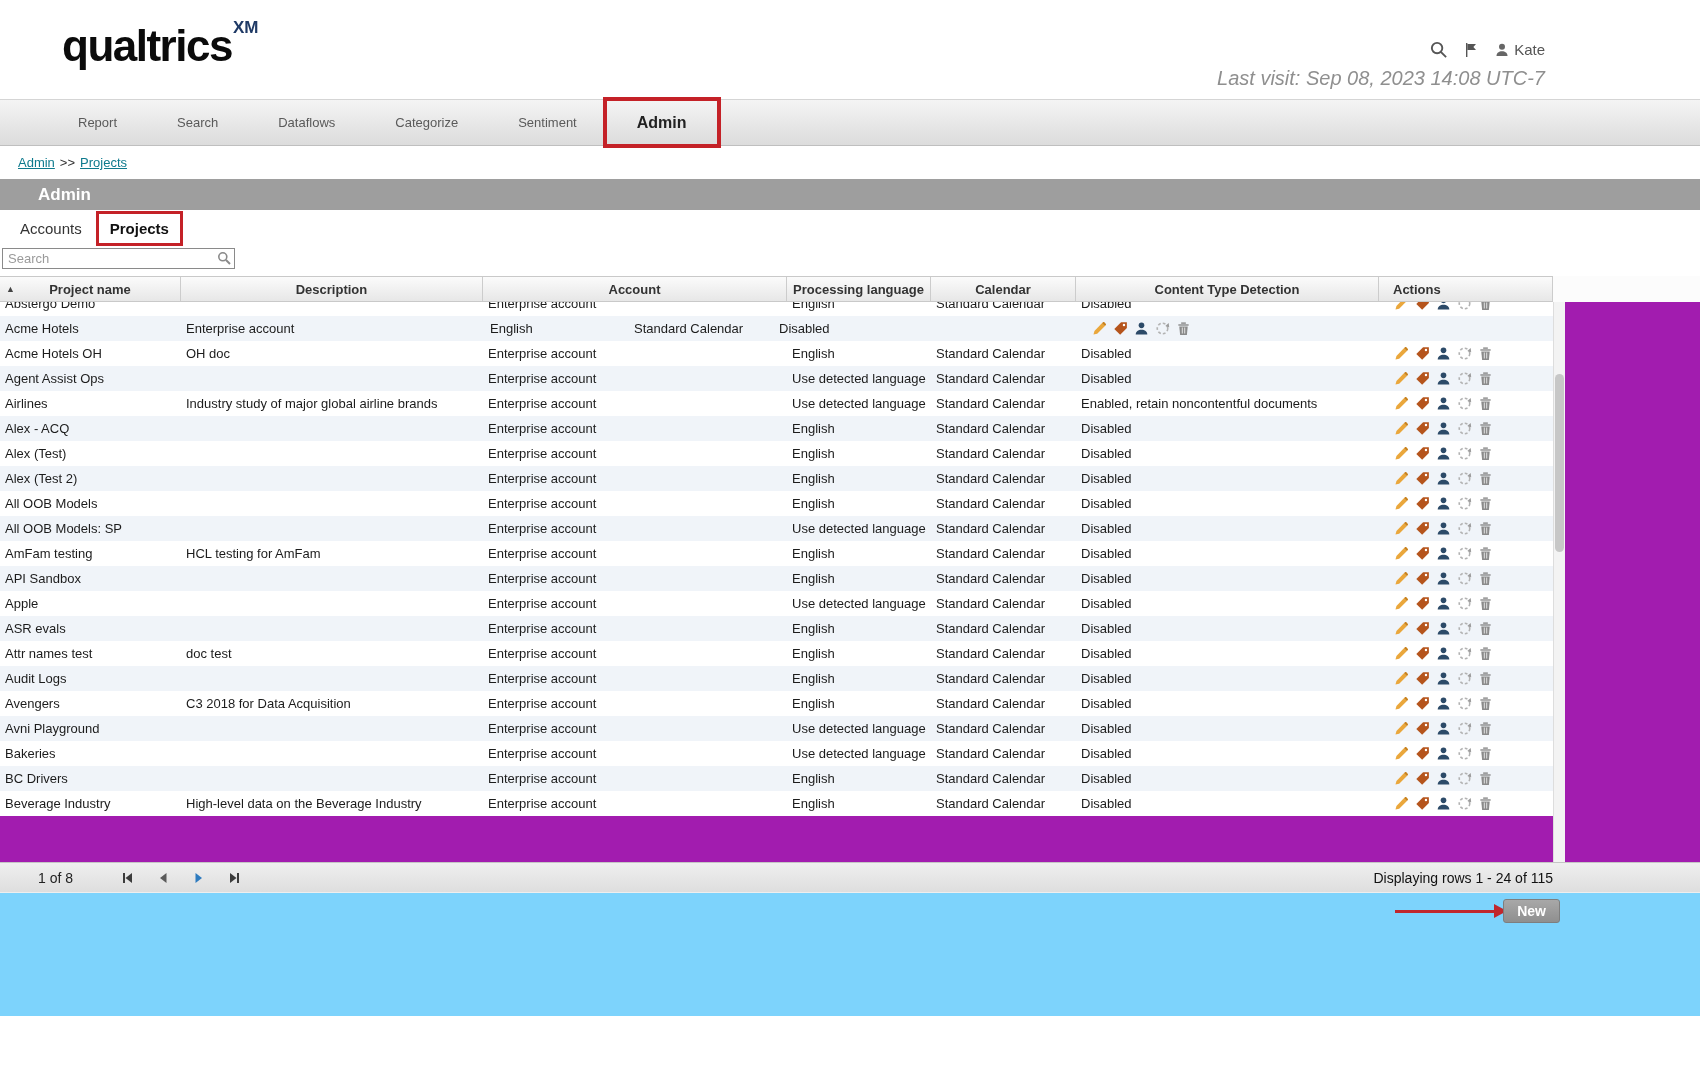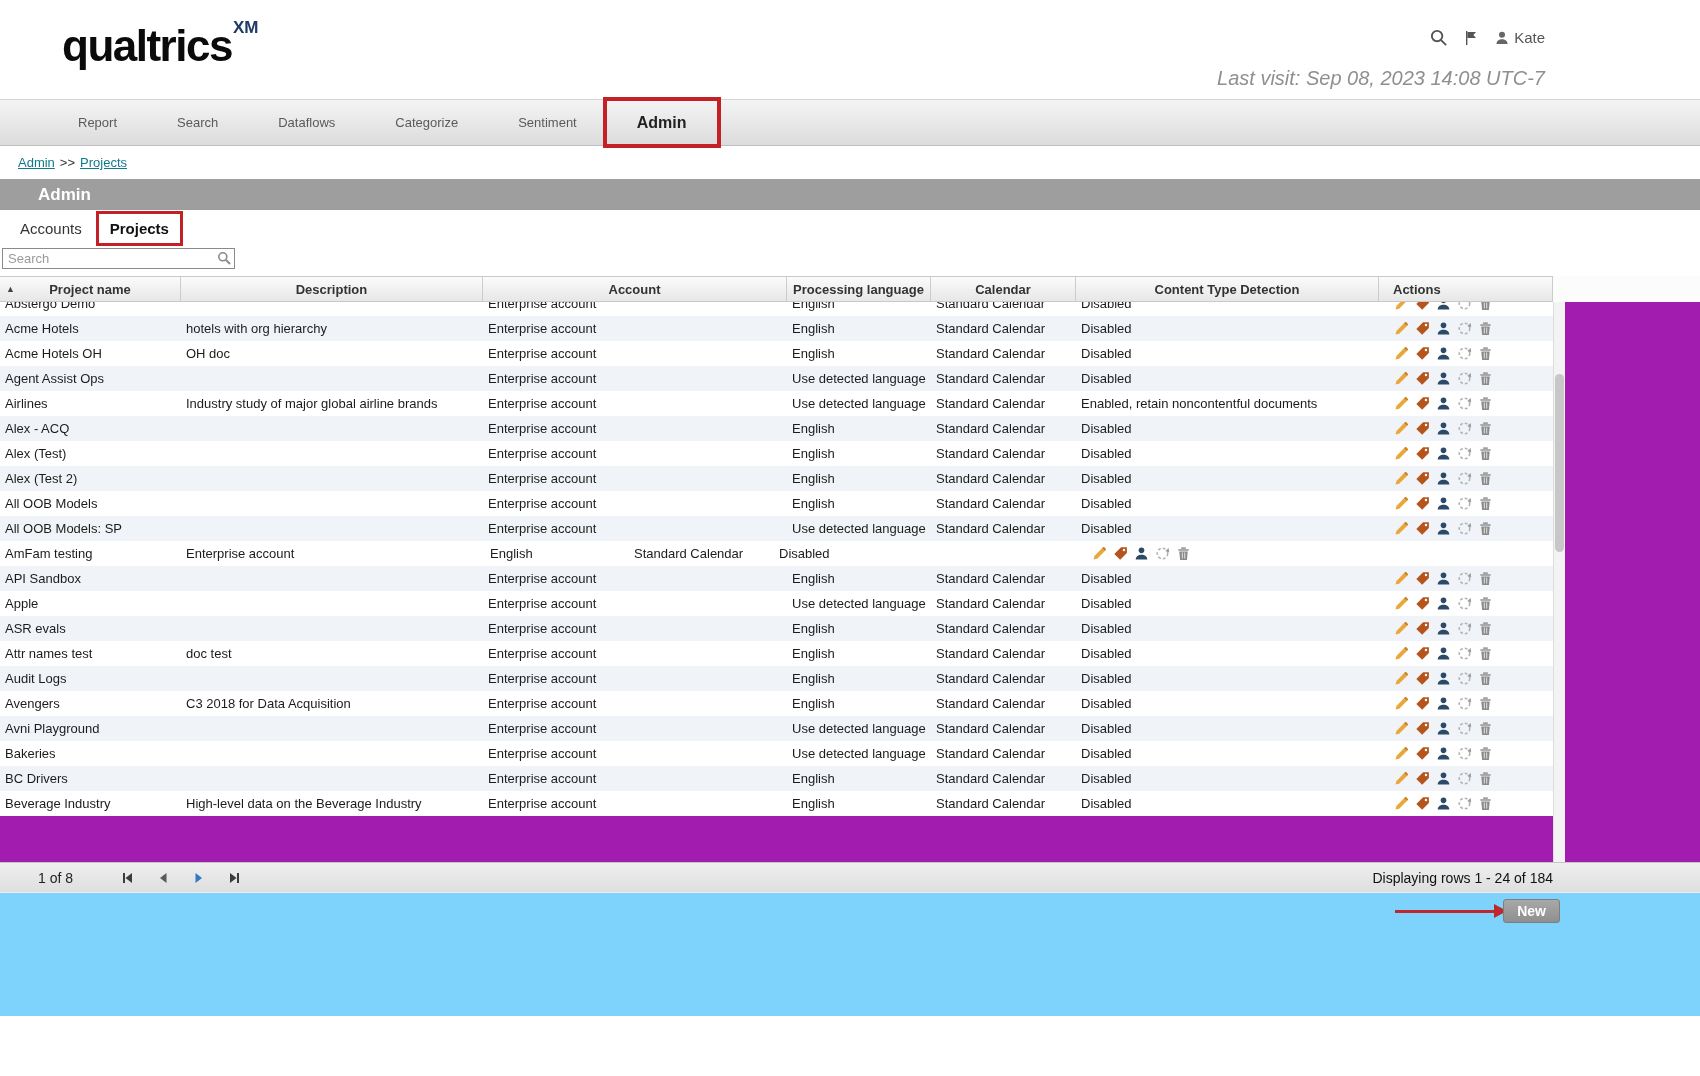--- a/index.html
+++ b/index.html
@@ -3,21 +3,21 @@
 <meta charset="utf-8">
 <style>
   * { box-sizing: border-box; margin: 0; padding: 0; }
   html,body { width:1700px; height:1076px; font-family:"Liberation Sans", sans-serif; background:#fff; overflow:hidden; }
   .app { width:1700px; height:1076px; position:relative; background:#fff; }
 
   
   .top-header { height:99px; position:relative; background:#fff; }
   .logo { position:absolute; left:62px; top:18px; font-size:44px; font-weight:bold; color:#0b0b0b; letter-spacing:-1.5px; }
   .logo .xm { font-size:17px; color:#1f3a66; vertical-align:28px; letter-spacing:0; margin-left:1px; }
-  .header-right { position:absolute; right:155px; top:28px; display:flex; align-items:center; gap:15px; }
+  .header-right { position:absolute; right:155px; top:40px; display:flex; align-items:center; gap:15px; }
   .hicon { display:inline-flex; align-items:center; cursor:pointer; }
   .user-chip { display:flex; align-items:center; gap:4px; color:#555; font-size:15px; }
   .last-visit { position:absolute; right:155px; top:67px; font-style:italic; color:#8f8f8f; font-size:20px; }
 
   
   .nav-bar { height:47px; background:linear-gradient(#f4f4f4,#dcdcdc); border-top:1px solid #d5d5d5; border-bottom:1px solid #bfbfbf; display:flex; align-items:center; padding-left:48px; }
   .nav-item { padding:0 30px; font-size:13px; color:#5a5a5a; height:47px; line-height:47px; cursor:pointer; position:relative; }
   .nav-item.active { color:#222; font-weight:bold; font-size:16px; }
   .nav-item.annotated::after { content:""; position:absolute; top:-2px; bottom:-2px; left:-4px; right:-4px; border:4px solid #c42127; z-index:5; pointer-events:none; }
 
@@ -192,21 +192,20 @@
                     <path fill="#8a8a8a" d="M5.5 1.5h5V3h-5z"></path>
                     <path fill="#8a8a8a" d="M2.5 3.5h11V5h-11z"></path>
                     <path fill="#8a8a8a" d="M3.5 5.8h9L11.6 15H4.4z"></path>
                     <path fill="#e9e9e9" d="M6.2 7h1v6.3h-1zm2.6 0h1v6.3h-1z"></path>
                   </svg>
                 </span>
               </div>
             </div>
             <div class="trow alt">
               <div class="tcell col-name">Acme Hotels</div>
-              <div class="tcell col-desc">hotels with org hierarchy</div>
               <div class="tcell col-account">Enterprise account</div>
               <div class="tcell col-lang">English</div>
               <div class="tcell col-cal">Standard Calendar</div>
               <div class="tcell col-ctd">Disabled</div>
               <div class="tcell col-actions">
                 <span class="action-icon">
                   <svg width="15" height="15" viewBox="0 0 16 16">
                     <path fill="#eaa73c" d="M10.8 2.2l3 3-8.3 8.3-3.9 1 1-3.9z"></path>
                     <path fill="#c9821d" d="M11.6 1.4c.5-.5 1.2-.5 1.6 0l1.4 1.4c.5.4.5 1.1 0 1.6l-.9.9-3-3z"></path>
                   </svg>
@@ -570,20 +569,21 @@
                     <path fill="#8a8a8a" d="M5.5 1.5h5V3h-5z"></path>
                     <path fill="#8a8a8a" d="M2.5 3.5h11V5h-11z"></path>
                     <path fill="#8a8a8a" d="M3.5 5.8h9L11.6 15H4.4z"></path>
                     <path fill="#e9e9e9" d="M6.2 7h1v6.3h-1zm2.6 0h1v6.3h-1z"></path>
                   </svg>
                 </span>
               </div>
             </div>
             <div class="trow">
               <div class="tcell col-name">AmFam testing</div>
+              <div class="tcell col-desc">HCL testing for AmFam</div>
               <div class="tcell col-account">Enterprise account</div>
               <div class="tcell col-lang">English</div>
               <div class="tcell col-cal">Standard Calendar</div>
               <div class="tcell col-ctd">Disabled</div>
               <div class="tcell col-actions">
                 <span class="action-icon">
                   <svg width="15" height="15" viewBox="0 0 16 16">
                     <path fill="#eaa73c" d="M10.8 2.2l3 3-8.3 8.3-3.9 1 1-3.9z"></path>
                     <path fill="#c9821d" d="M11.6 1.4c.5-.5 1.2-.5 1.6 0l1.4 1.4c.5.4.5 1.1 0 1.6l-.9.9-3-3z"></path>
                   </svg>
@@ -1063,21 +1063,21 @@
             <path fill="#2e7bbf" d="M3.5 2L10 7l-6.5 5z"></path>
           </svg>
       </span>
       <span class="pager-btn">
         <svg width="14" height="14" viewBox="0 0 14 14">
             <path fill="#3c3c3c" d="M9 2h2v10H9z"></path>
             <path fill="#3c3c3c" d="M2 2l6.5 5L2 12z"></path>
           </svg>
       </span>
     </span>
-    <span class="displaying">Displaying rows 1 - 24 of 184</span>
+    <span class="displaying">Displaying rows 1 - 24 of 115</span>
   </div>
 
   <div class="bottom-zone">
     <div class="annot-arrow"></div>
     <button class="new-button">New</button>
   </div>
 
 </div>
 
 </body></html>

